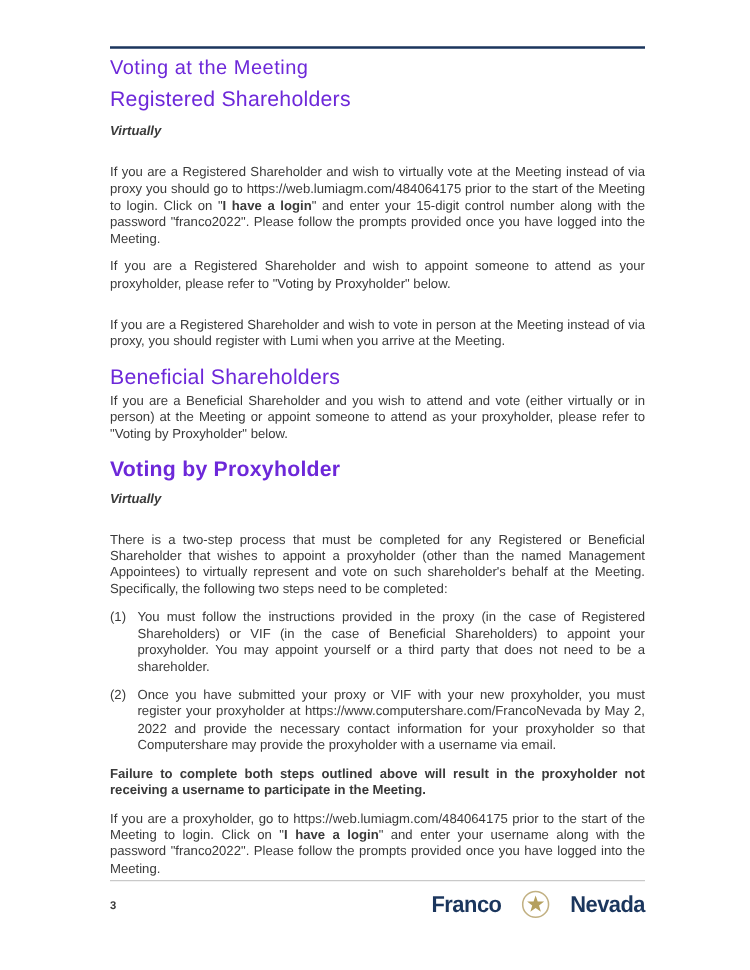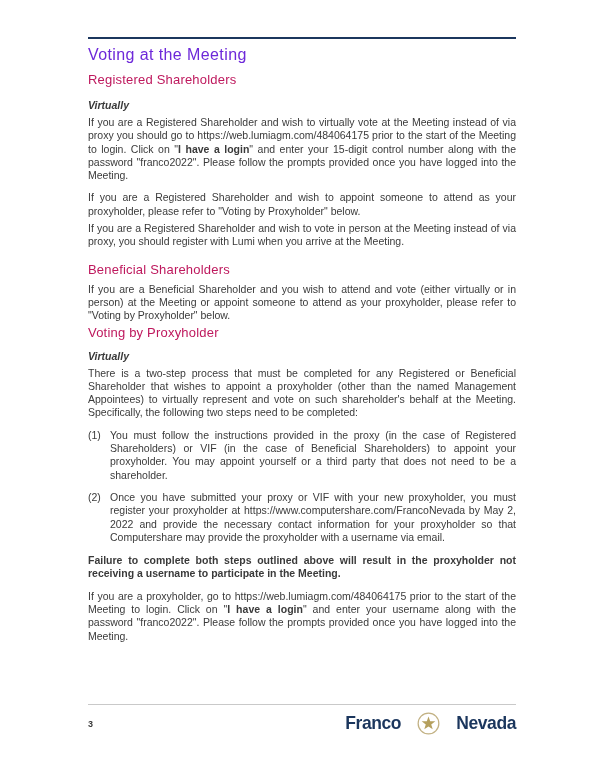--- a/index.html
+++ b/index.html
@@ -25,43 +25,43 @@
   }
   .doc-title {
     margin-top: 6px;
     font-size: 16px;
     line-height: 19px;
     font-weight: 400;
     letter-spacing: 0.4px;
     color: #6d28d9;
   }
   .section-heading {
-    font-size: 13px;
+    font-size: 17px;
     line-height: 16px;
     font-weight: 400;
     letter-spacing: 0.2px;
-    color: #be185d;
+    color: #6d28d9;
   }
   .sh-registered { margin-top: 8px; }
   .sh-beneficial { margin-top: 13px; }
-  .sh-proxyholder { margin-top: 2px; }
+  .sh-proxyholder { margin-top: 13px; font-weight: bold; }
   .sub-label {
     font-size: 10.5px;
     line-height: 13px;
     font-weight: 700;
     font-style: italic;
     color: #3a3a3a;
   }
   .para {
     font-size: 10.5px;
     line-height: 13.3px;
     color: #3a3a3a;
     text-align: justify;
   }
-  .mt-4 { margin-top: 4px; }
+  .mt-4 { margin-top: 20px; }
   .mt-5 { margin-top: 5px; }
   .mt-9 { margin-top: 9px; }
   .mt-10 { margin-top: 10px; }
   .mt-11 { margin-top: 11px; }
   .b, .bold-para { font-weight: 700; }
   .steps { margin-top: 9px; }
   .step { display: flex; margin-top: 9px; }
   .step:first-child { margin-top: 0; }
   .step-marker {
     flex: none;

